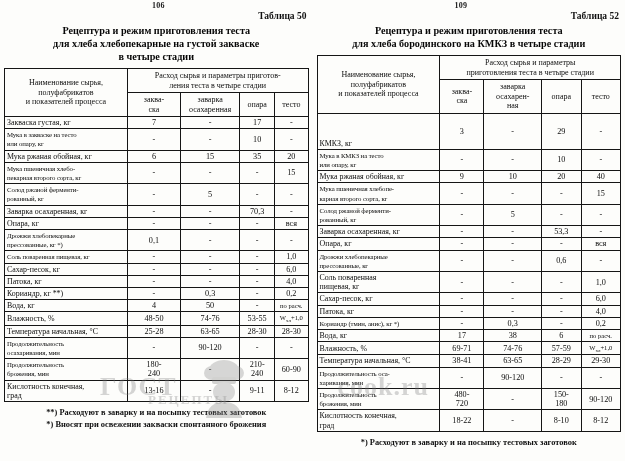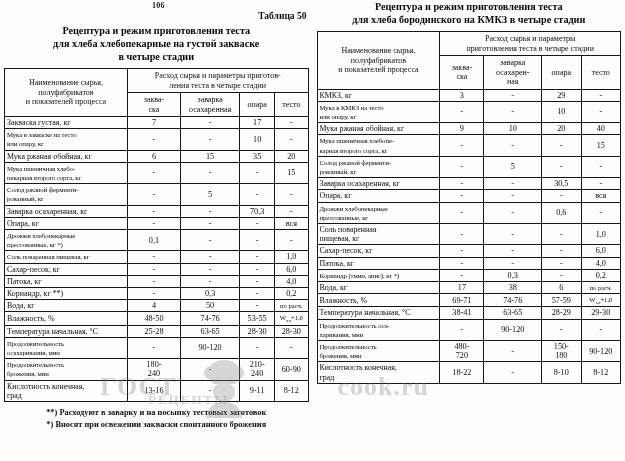--- a/index.html
+++ b/index.html
@@ -371,20 +371,24 @@
       <ellipse cx="28" cy="14" rx="15" ry="10" fill="#8a8a8a"></ellipse>
       <ellipse cx="16" cy="17" rx="8" ry="7" fill="#8a8a8a"></ellipse>
       <ellipse cx="40" cy="17" rx="8" ry="7" fill="#8a8a8a"></ellipse>
       <rect x="16" y="21" width="24" height="7" rx="2" fill="#7c7c7c"></rect>
       <ellipse cx="28" cy="36" rx="11" ry="10" fill="#909090"></ellipse>
       <path d="M10 62 Q12 46 28 46 Q44 46 46 62 Z" fill="#858585"></path>
     </svg>
   </div>
 
   <div class="panel right">
+    <div class="pagehead">
+      <div class="pagenum">109</div>
+      <div class="tablelabel">Таблица 52</div>
+    </div>
 
     <div class="title">
       <span class="ln">Рецептура и режим приготовления теста</span>
       <span class="ln">для хлеба бородинского на КМКЗ в четыре стадии</span>
     </div>
 
     <table class="rec">
       <colgroup>
         <col style="width:40.5%">
           <col style="width:14.5%">
@@ -418,21 +422,21 @@
             <span style="display:block">опара</span>
           </th>
           <th class="subhead">
             <span style="display:block">тесто</span>
           </th>
         </tr>
       </thead>
       <tbody id="right-body">
           <tr>
             <td class="name">
-              <span style="display: block;">КМКЗ, кг</span>
+              <span style="display: block; margin-top: 24px;">КМКЗ, кг</span>
             </td>
             <td class="val">3</td>
             <td class="val">-</td>
             <td class="val">29</td>
             <td class="val">-</td>
           </tr>
           <tr>
             <td class="name tight">
               <span style="display: block;">Мука в КМКЗ на тесто</span>
               <span style="display: block;">или опару, кг</span>
@@ -470,21 +474,21 @@
             <td class="val">5</td>
             <td class="val">-</td>
             <td class="val">-</td>
           </tr>
           <tr>
             <td class="name">
               <span style="display: block;">Заварка осахаренная, кг</span>
             </td>
             <td class="val">-</td>
             <td class="val">-</td>
-            <td class="val">30,5</td>
+            <td class="val">53,3</td>
             <td class="val">-</td>
           </tr>
           <tr>
             <td class="name">
               <span style="display: block;">Опара, кг</span>
             </td>
             <td class="val">-</td>
             <td class="val">-</td>
             <td class="val">-</td>
             <td class="val">вся</td>
@@ -589,16 +593,19 @@
               <span style="display: block;">град</span>
             </td>
             <td class="val">18-22</td>
             <td class="val">-</td>
             <td class="val">8-10</td>
             <td class="val">8-12</td>
           </tr>
         </tbody>
     </table>
 
+    <div class="notes">
+      <div>*) Расходуют в заварку и на посыпку тестовых заготовок</div>
+    </div>
 
     <div class="wm wm3">cook.ru</div>
   </div>
 </div>
 
 </body></html>

